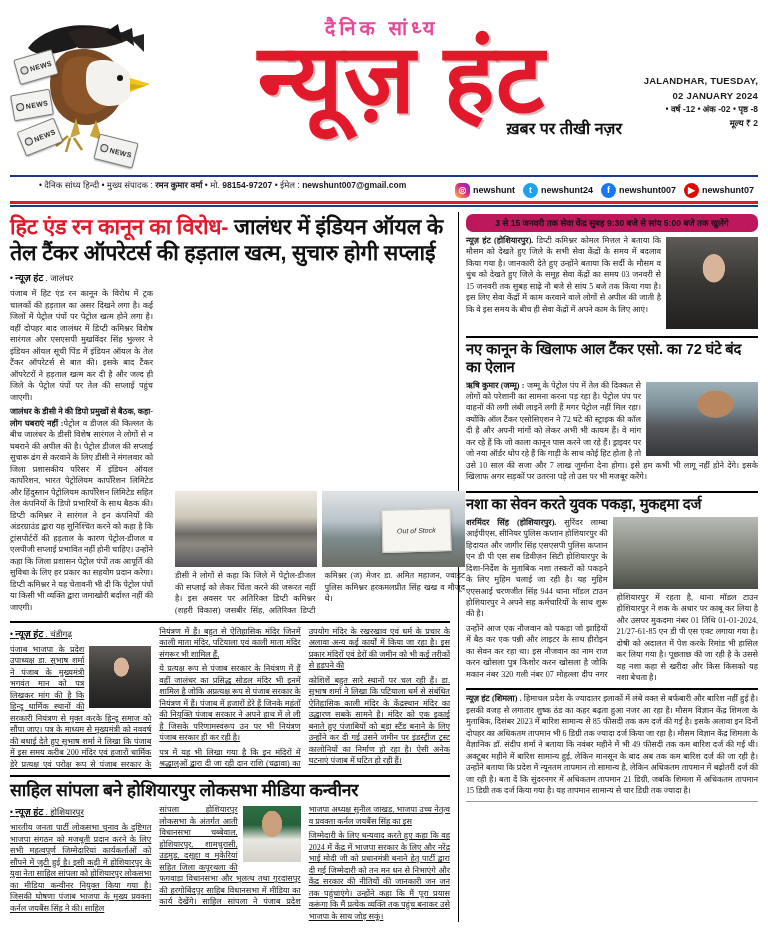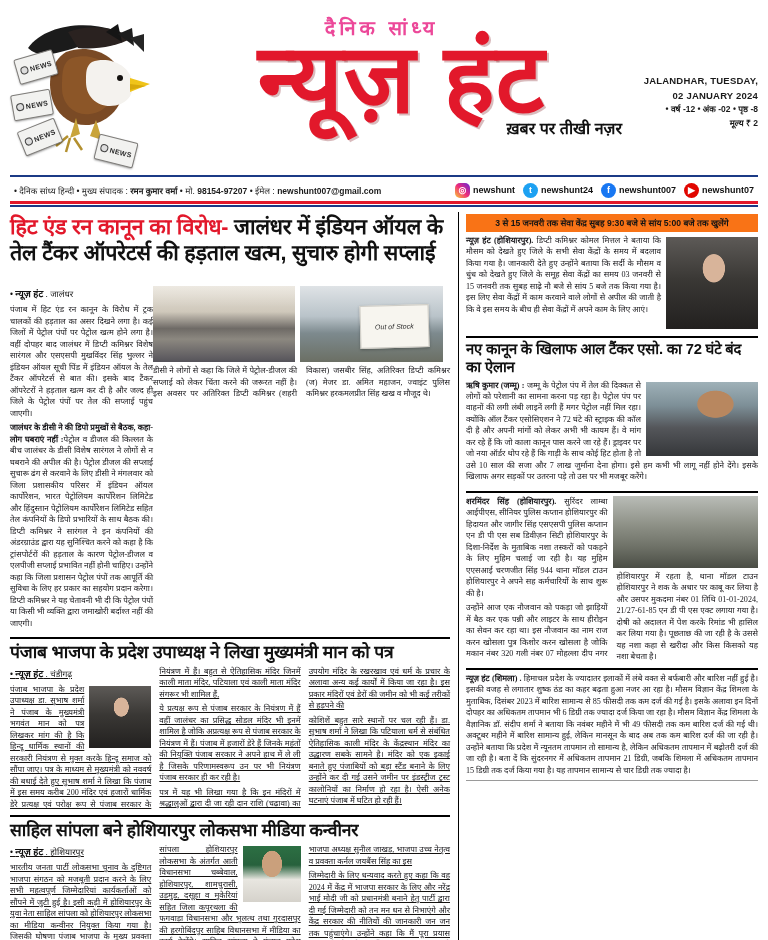--- a/index.html
+++ b/index.html
@@ -100,22 +100,22 @@
     font-weight: bold;
   }
   .dateblock .dline { letter-spacing: .2px; }
   .dateblock .meta { font-size: 8.5px; font-weight: bold; }
 
   
   .inforule { height: 2px; background: #1b3a86; margin: 0 0 2px 0; }
   .infobar {
     height: 22px;
     display: flex;
-    align-items: center;
     position: relative;
+    margin-left: 25px;
   }
   .infobar-left {
     font-family: "Liberation Sans", sans-serif;
     font-size: 8.5px;
     color: #1b1b1b;
     white-space: nowrap;
     padding-left: 4px;
   }
   .infobar-left b { font-weight: bold; }
   .social {
@@ -146,46 +146,47 @@
   
   .content { display: flex; gap: 8px; margin-top: 5px; }
   .col-left  { width: 440px; flex: 0 0 440px; }
   .col-right { width: 298px; flex: 1 1 auto; border-left: 1px solid #000; padding-left: 7px; }
 
   h1.head-lead {
     font-family: "Liberation Sans", sans-serif;
     font-size: 21.5px;
     line-height: 1.22;
     font-weight: bold;
-    margin: 2px 0 20px;
+    margin: 2px 0 4px;
     color: #111;
     letter-spacing: -0.2px;
   }
   h1.head-lead .red { color: #e2182b; }
 
   h2.head {
     font-family: "Liberation Sans", sans-serif;
     font-size: 17.5px;
     font-weight: bold;
     line-height: 1.2;
     margin: 2px 0 3px;
     color: #111;
     letter-spacing: -0.2px;
   }
   h2.head.sm { font-size: 14.8px; }
 
   .subbar {
-    background: #f97316;
+    background: #be185d;
     font-family: "Liberation Sans", sans-serif;
     font-size: 8.6px;
     font-weight: bold;
     text-align: center;
     padding: 3px 2px;
     margin: 2px 0 3px;
     color: #141414;
+    border-radius: 7px;
   }
 
   .byline {
     font-family: "Liberation Sans", sans-serif;
     font-size: 8.5px;
     margin: 1px 0 4px;
     color: #111;
   }
   .byline b { font-size: 9.5px; }
   .byline .dot { color: #111; }
@@ -348,21 +349,21 @@
   <div class="botrule"></div>
   <div class="botrule2"></div>
 
   <div class="content">
 
     <div class="col-left">
 
       <article>
         <h1 class="head-lead"><span class="red">हिट एंड रन कानून का विरोध-</span><span> जालंधर में इंडियन ऑयल के तेल टैंकर ऑपरेटर्स की हड़ताल खत्म, सुचारु होगी सप्लाई</span></h1>
 
-        <div style="display:flex; gap:0;">
+        <div style="display:flex; gap:22px;align-items:flex-end;">
           <div style="flex:0 0 143px;">
             <div class="byline">
               <span class="dot">•</span> <b>न्यूज़ हंट</b> . <span>जालंधर</span>
             </div>
             <p class="body">पंजाब में हिट एंड रन कानून के विरोध में ट्रक चालकों की हड़ताल का असर दिखने लगा है। कई जिलों में पेट्रोल पंपों पर पेट्रोल खत्म होने लगा है। वहीं दोपहर बाद जालंधर में डिप्टी कमिश्नर विशेष सारंगल और एसएसपी मुखविंदर सिंह भुल्लर ने इंडियन ऑयल सूची पिंड में इंडियन ऑयल के तेल टैंकर ऑपरेटर्स से बात की। इसके बाद टैंकर ऑपरेटरों ने हड़ताल खत्म कर दी है और जल्द ही जिले के पेट्रोल पंपों पर तेल की सप्लाई पहुंच जाएगी।</p>
             <p class="body"><b class="lead-in">जालंधर के डीसी ने की डिपो प्रमुखों से बैठक, कहा-लोग घबराएं नहीं :</b><span>पेट्रोल व डीजल की किल्लत के बीच जालंधर के डीसी विशेष सारंगल ने लोगों से न घबराने की अपील की है। पेट्रोल डीजल की सप्लाई सुचारू ढंग से करवाने के लिए डीसी ने मंगलवार को जिला प्रशासकीय परिसर में इंडियन ऑयल कार्पोरेशन, भारत पेट्रोलियम कार्पोरेशन लिमिटेड और हिंदुस्तान पेट्रोलियम कार्पोरेशन लिमिटेड सहित तेल कंपनियों के डिपो प्रभारियों के साथ बैठक की। डिप्टी कमिश्नर ने सारंगल ने इन कंपनियों की अंडरग्राउंड द्वारा यह सुनिश्चित करने को कहा है कि ट्रांसपोर्टरों की हड़ताल के कारण पेट्रोल-डीजल व एलपीजी सप्लाई प्रभावित नहीं होनी चाहिए। उन्होंने कहा कि जिला प्रशासन पेट्रोल पंपों तक आपूर्ति की सुविधा के लिए हर प्रकार का सहयोग प्रदान करेगा। डिप्टी कमिश्नर ने यह चेतावनी भी दी कि पेट्रोल पंपों या किसी भी व्यक्ति द्वारा जमाखोरी बर्दाश्त नहीं की जाएगी।</span></p>
           </div>
           <div style="flex:1 1 auto;">
             <div class="img-row">
               <div class="photo ph-street" style="width:142px;height:76px;"></div>
@@ -373,21 +374,20 @@
             <div class="cols2" style="margin-top:1px;">
               <p class="body">डीसी ने लोगों से कहा कि जिले में पेट्रोल-डीजल की सप्लाई को लेकर चिंता करने की जरूरत नहीं है। इस अवसर पर अतिरिक्त डिप्टी कमिश्नर (शहरी विकास) जसबीर सिंह, अतिरिक्त डिप्टी कमिश्नर (ज) मेजर डा. अमित महाजन, ज्वाइंट पुलिस कमिश्नर हरकमलप्रीत सिंह खख व मौजूद थे।</p>
             </div>
           </div>
         </div>
       </article>
 
       <div class="section-sep"></div>
 
       <article>
-        <h2 class="head">पंजाब भाजपा के प्रदेश उपाध्यक्ष ने लिखा मुख्यमंत्री मान को पत्र</h2>
         <div class="cols3">
           <div class="byline">
             <span class="dot">•</span> <b>न्यूज़ हंट</b> . <span>चंडीगढ़</span>
           </div>
           <p class="body"><span class="photo ph-portrait float-right-photo" style="width:62px;height:62px;display:inline-block;"></span><span>पंजाब भाजपा के प्रदेश उपाध्यक्ष डा. सुभाष शर्मा ने पंजाब के मुख्यमंत्री भगवंत मान को पत्र लिखकर मांग की है कि हिन्दू धार्मिक स्थानों की सरकारी नियंत्रण से मुक्त करके हिन्दू समाज को सौंपा जाए। पत्र के माध्यम से मुख्यमंत्री को नववर्ष की बधाई देते हुए सुभाष शर्मा ने लिखा कि पंजाब में इस समय करीब 200 मंदिर एवं हजारों धार्मिक डेरे प्रत्यक्ष एवं परोक्ष रूप से पंजाब सरकार के नियंत्रण में हैं। बहुत से ऐतिहासिक मंदिर जिनमें काली माता मंदिर, पटियाला एवं काली माता मंदिर संगरूर भी शामिल हैं,</span></p>
           <p class="body">ये प्रत्यक्ष रूप से पंजाब सरकार के नियंत्रण में हैं वहीं जालंधर का प्रसिद्ध सोडल मंदिर भी इनमें शामिल है जोकि अप्रत्यक्ष रूप से पंजाब सरकार के नियंत्रण में हैं। पंजाब में हजारों डेरे हैं जिनके महंतों की नियुक्ति पंजाब सरकार ने अपने हाथ में ले ली है जिसके परिणामस्वरूप उन पर भी नियंत्रण पंजाब सरकार ही कर रही है।</p>
           <p class="body">पत्र में यह भी लिखा गया है कि इन मंदिरों में श्रद्धालुओं द्वारा दी जा रही दान राशि (चढ़ावा) का उपयोग मंदिर के रखरखाव एवं धर्म के प्रचार के अलावा अन्य कई कार्यों में किया जा रहा है। इस प्रकार मंदिरों एवं डेरों की जमीन को भी कई तरीकों से हड़पने की</p>
           <p class="body">कोशिशें बहुत सारे स्थानों पर चल रही हैं। डा. सुभाष शर्मा ने लिखा कि पटियाला धर्म से संबंधित ऐतिहासिक काली मंदिर के केंद्रस्थान मंदिर का उद्धारण सबके सामने है। मंदिर को एक इकाई बनाते हुए पंजाबियों को बड़ा स्टैंड बनाने के लिए उन्होंने कर दी गई उसने जमीन पर इंडस्ट्रीज ट्रस्ट कालोनियों का निर्माण हो रहा है। ऐसी अनेक घटनाएं पंजाब में घटित हो रही हैं।</p>
         </div>
       </article>
@@ -419,20 +419,21 @@
 
       <article>
         <h2 class="head sm">नए कानून के खिलाफ आल टैंकर एसो. का 72 घंटे बंद का ऐलान</h2>
         <p class="body"><span class="photo ph-turban float-right-photo" style="width:112px;height:74px;display:inline-block;"></span><b class="lead-in">ऋषि कुमार (जम्मू) :</b><span> जम्मू के पेट्रोल पंप में तेल की दिक्कत से लोगों को परेशानी का सामना करना पड़ रहा है। पेट्रोल पंप पर वाहनों की लगी लंबी लाइनें लगी हैं मगर पेट्रोल नहीं मिल रहा। क्योंकि ऑल टैंकर एसोसिएशन ने 72 घंटे की स्ट्राइक की कॉल दी है और अपनी मांगों को लेकर अभी भी कायम हैं। वे मांग कर रहे हैं कि जो काला कानून पास करने जा रहे हैं। ड्राइवर पर जो नया ऑर्डर थोप रहे हैं कि गाड़ी के साथ कोई हिट होता है तो उसे 10 साल की सजा और 7 लाख जुर्माना देना होगा। इसे हम कभी भी लागू नहीं होने देंगे। इसके खिलाफ अगर सड़कों पर उतरना पड़े तो उस पर भी मजबूर करेंगे।</span></p>
         <div class="clear"></div>
       </article>
 
       <div class="section-sep"></div>
 
       <article>
+        <h2 class="head sm">नशा का सेवन करते युवक पकड़ा, मुकद्दमा दर्ज</h2>
         <div class="cols2">
           <p class="body"><b class="lead-in">शरमिंदर सिंह (होशियारपुर).</b><span> सुरिंदर लाम्बा आईपीएस, सीनियर पुलिस कप्तान होशियारपुर की हिदायत और जागीर सिंह एसएसपी पुलिस कप्तान एन डी पी एस सब डिवीज़न सिटी होशियारपुर के दिशा-निर्देश के मुताबिक नशा तस्करों को पकड़ने के लिए मुहिम चलाई जा रही है। यह मुहिम एएसआई चरणजीत सिंह 944 थाना मॉडल टाउन होशियारपुर ने अपने सह कर्मचारियों के साथ शुरू की है।</span></p>
           <p class="body"><span class="photo ph-group float-right-photo" style="width:145px;height:72px;display:block;margin:0 0 3px 0;"></span><span>उन्होंने आज एक नौजवान को पकड़ा जो झाड़ियों में बैठ कर एक पन्नी और लाइटर के साथ हीरोइन का सेवन कर रहा था। इस नौजवान का नाम राज करन खोसला पुत्र किशोर करन खोसला है जोकि मकान नंबर 320 गली नंबर 07 मोहल्ला दीप नगर होशियारपुर में रहता है, थाना मॉडल टाउन होशियारपुर ने शक के अधार पर काबू कर लिया है और उसपर मुकदमा नंबर 01 तिथि 01-01-2024, 21/27-61-85 एन डी पी एस एक्ट लगाया गया है। दोषी को अदालत में पेश करके रिमांड भी हासिल कर लिया गया है। पूछताछ की जा रही है के उससे यह नशा कहा से खरीदा और किस किसको यह नशा बेचता है।</span></p>
         </div>
       </article>
 
       <div class="section-sep"></div>
 
       <article>
         <p class="body"><b class="lead-in">न्यूज़ हंट (शिमला) .</b><span> हिमाचल प्रदेश के ज्यादातर इलाकों में लंबे वक्त से बर्फबारी और बारिश नहीं हुई है। इसकी वजह से लगातार शुष्क ठंड का कहर बढ़ता हुआ नजर आ रहा है। मौसम विज्ञान केंद्र शिमला के मुताबिक, दिसंबर 2023 में बारिश सामान्य से 85 फीसदी तक कम दर्ज की गई है। इसके अलावा इन दिनों दोपहर का अधिकतम तापमान भी 6 डिग्री तक ज्यादा दर्ज किया जा रहा है। मौसम विज्ञान केंद्र शिमला के वैज्ञानिक डॉ. संदीप शर्मा ने बताया कि नवंबर महीने में भी 49 फीसदी तक कम बारिश दर्ज की गई थी। अक्टूबर महीने में बारिश सामान्य हुई, लेकिन मानसून के बाद अब तक कम बारिश दर्ज की जा रही है। उन्होंने बताया कि प्रदेश में न्यूनतम तापमान तो सामान्य है, लेकिन अधिकतम तापमान में बढ़ोतरी दर्ज की जा रही है। बता दें कि सुंदरनगर में अधिकतम तापमान 21 डिग्री, जबकि शिमला में अधिकतम तापमान 15 डिग्री तक दर्ज किया गया है। यह तापमान सामान्य से चार डिग्री तक ज्यादा है।</span></p>

